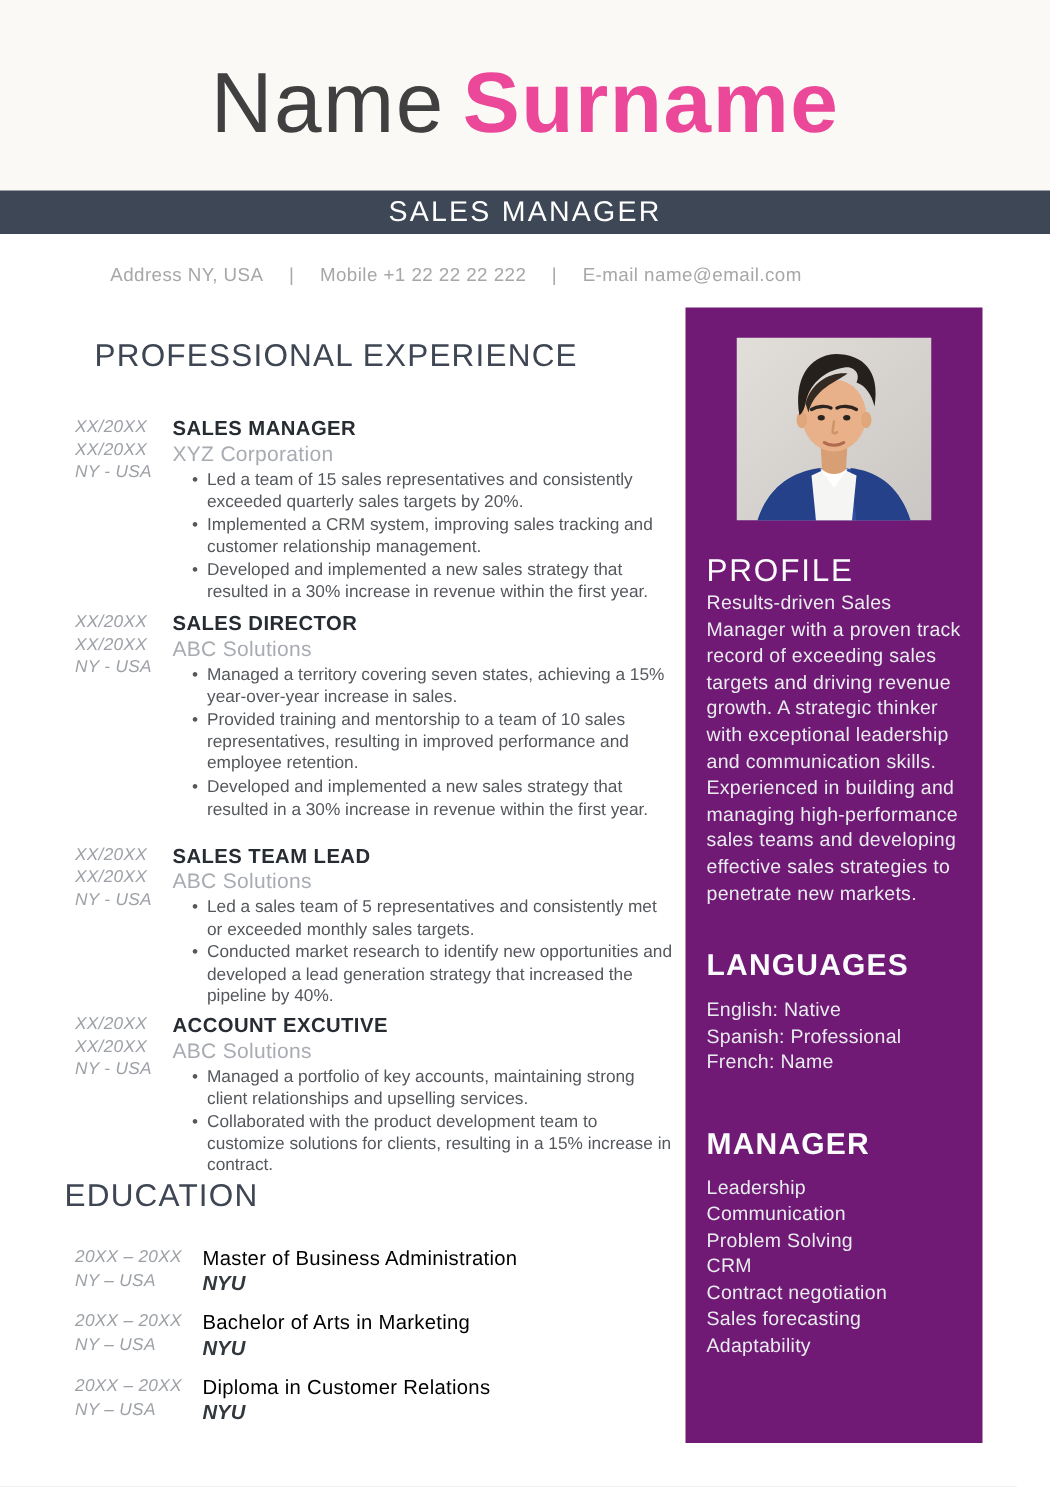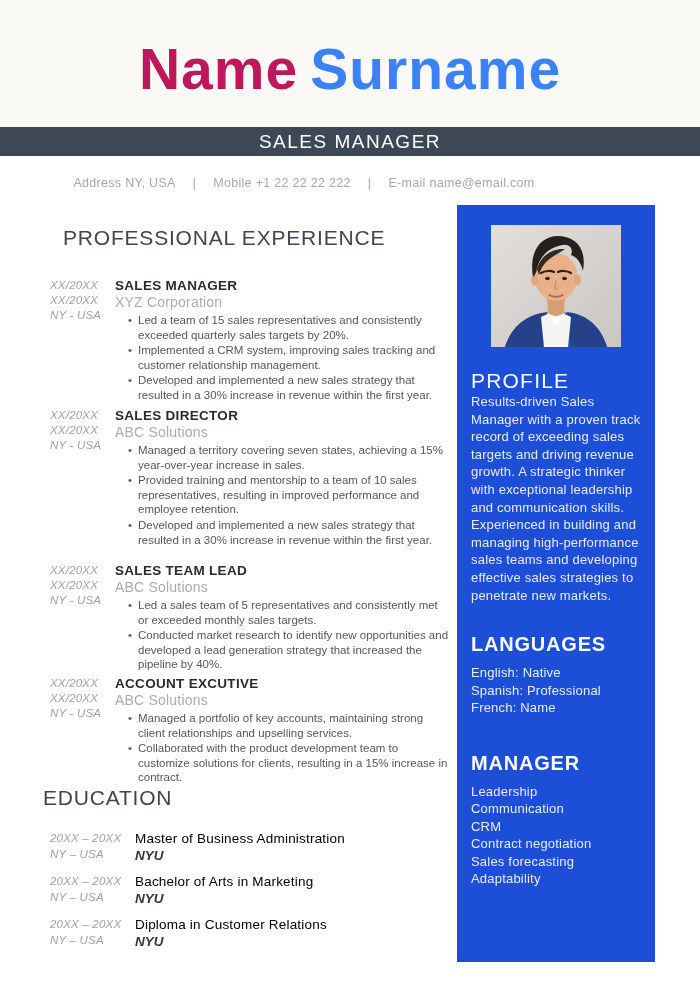--- a/index.html
+++ b/index.html
@@ -8,22 +8,22 @@
     position:relative; width:700px; height:991px; margin:0 auto;
     background:#ffffff; overflow:hidden;
     font-family:"Liberation Sans", sans-serif;
   }
   
   .header-bg { position:absolute; top:0; left:0; width:700px; height:127px; background:#fbf9f6; }
   .name-line {
     position:absolute; top:36px; left:0; width:700px; text-align:center;
     font-size:57px; letter-spacing:1px; white-space:nowrap;
   }
-  .name-first { font-weight:700; color:#be185d; }
-  .name-last  { font-weight:700; color:#3b82f6; margin-left:12px; }
+  .name-first { font-weight:400; color:#404040; }
+  .name-last  { font-weight:700; color:#ec4899; margin-left:12px; }
   .banner {
     position:absolute; top:127px; left:0; width:700px; height:29px;
     background:#3d4756; color:#ffffff; display:flex; align-items:center; justify-content:center;
     font-size:19px; letter-spacing:1.5px; font-weight:400;
   }
   .contact {
     position:absolute; top:176px; left:0; width:608px;
     display:flex; justify-content:center; align-items:center; gap:17px;
     color:#a7a7a7; font-size:12.5px; letter-spacing:0.3px;
   }
@@ -47,21 +47,21 @@
     position:relative; padding-left:10px; font-size:11.5px; line-height:14.6px;
     color:#54575c; margin-bottom:1px;
   }
   .job-bullets li::before { content:"•"; position:absolute; left:0; top:0; color:#54575c; }
   .edu-row .date-col { width:85px; font-size:11.5px; line-height:16px; }
   .edu-degree { font-size:13.5px; color:#000000; line-height:17px; letter-spacing:0.2px; }
   .edu-school { font-size:13.5px; color:#33383f; font-weight:700; font-style:italic; line-height:17px; }
   
   .sidebar {
     position:absolute; left:457px; top:205px; width:198px; height:757px;
-    background:#1d4ed8; color:#edeff2;
+    background:#701a75; color:#edeff2;
   }
   .photo-frame { width:130px; height:122px; margin:20px auto 0 auto; display:block; }
   .side-pad { padding:0 14px; }
   .side-h-light { margin-top:22px; font-size:21px; font-weight:400; letter-spacing:1.2px; color:#fafbfc; }
   .side-h-bold  { font-size:20px; font-weight:700; letter-spacing:0.8px; color:#fafbfc; }
   .profile-text { margin-top:0; font-size:13px; line-height:17.6px; color:#e9ecef; letter-spacing:0.2px; }
   .mt-lang { margin-top:29px; }
   .mt-skills { margin-top:35px; }
   .side-list { margin-top:8px; list-style:none; }
   .side-list li { font-size:13px; line-height:17.5px; color:#e9ecef; letter-spacing:0.2px; }
@@ -236,20 +236,21 @@
       <ul class="side-list">
         <li>English: Native</li>
         <li>Spanish: Professional</li>
         <li>French: Name</li>
       </ul>
 
       <div class="side-h-bold mt-skills">MANAGER</div>
       <ul class="side-list">
         <li>Leadership</li>
         <li>Communication</li>
+        <li>Problem Solving</li>
         <li>CRM</li>
         <li>Contract negotiation</li>
         <li>Sales forecasting</li>
         <li>Adaptability</li>
       </ul>
     </div>
   </div>
 
 </div>
 

